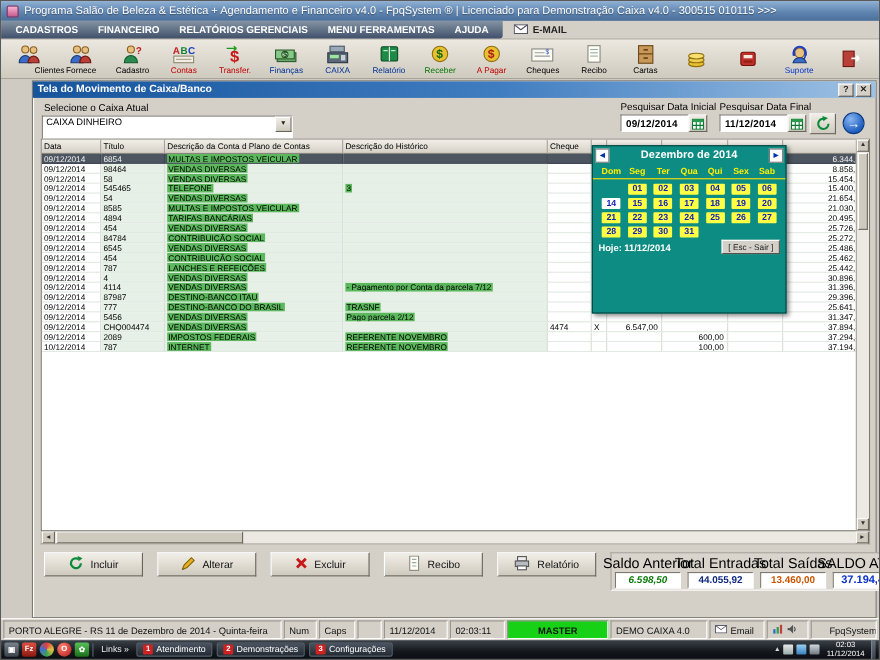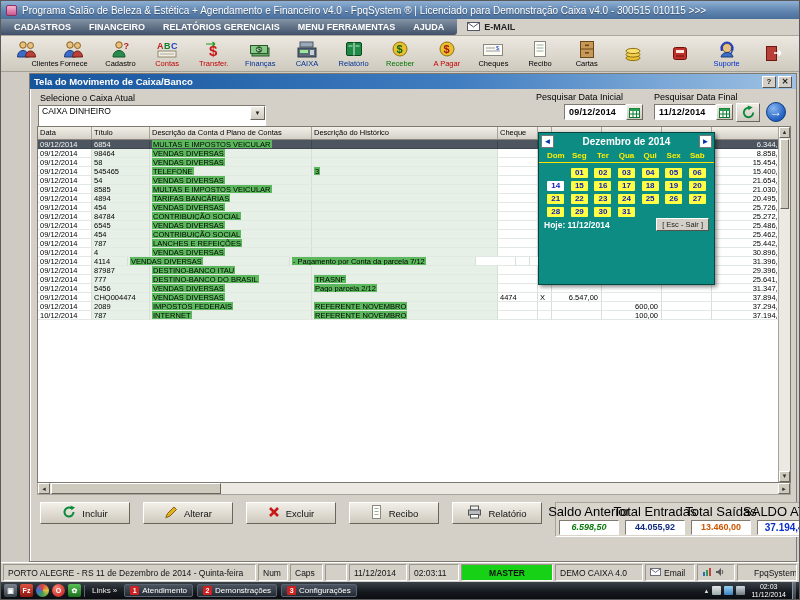--- a/index.html
+++ b/index.html
@@ -313,21 +313,21 @@
         <span class="ctrl-btn">✕</span>
       </div>
 
       <div class="controls">
         <span class="lbl" style="left:10px;top:4px">Selecione o Caixa Atual</span>
         <div class="combo">
           <span class="cval">CAIXA DINHEIRO</span>
           <span class="carr">▼</span>
         </div>
 
-        <span class="lbl" style="left:506px;top:3px">Pesquisar Data Inicial</span>
+        <span class="lbl" style="left:534px;top:3px">Pesquisar Data Inicial</span>
         <div class="dfield" style="left:534px">
           <span class="dval">09/12/2014</span>
           <span class="dbtn">
               <svg width="11" height="11" viewBox="0 0 11 11">
                 <rect x="0.5" y="1.5" width="10" height="9" fill="#fff" stroke="#0a7a30"></rect>
                 <rect x="0.5" y="1.5" width="10" height="2.5" fill="#2a9a50"></rect>
                 <line x1="4" y1="4" x2="4" y2="10.5" stroke="#0a7a30"></line>
                 <line x1="7.5" y1="4" x2="7.5" y2="10.5" stroke="#0a7a30"></line>
                 <line x1="0.5" y1="7" x2="10.5" y2="7" stroke="#0a7a30"></line>
               </svg>
@@ -522,21 +522,21 @@
               <div class="tcell c-hist shade" style="width: 186px;"></div>
               <div class="tcell c-cheq" style="width: 40px;"></div>
               <div class="tcell c-x" style="width: 14px;"></div>
               <div class="tcell c-ent right" style="width: 50px;"></div>
               <div class="tcell c-sai right" style="width: 60px;"></div>
               <div class="tcell c-gap" style="flex: 1 1 0%;"></div>
               <div class="tcell c-saldo right" style="width: 78px;">30.896,50</div>
             </div>
             <div class="trow">
               <div class="tcell c-data" style="width: 54px;">09/12/2014</div>
-              <div class="tcell c-titulo shade" style="width: 36px;">4114</div>
+              <div class="tcell c-titulo shade" style="width: 58px;">4114</div>
               <div class="tcell c-conta shade" style="width: 162px;"><span class="hl">VENDAS DIVERSAS</span></div>
               <div class="tcell c-hist shade" style="width: 186px;"><span class="hl">- Pagamento por Conta da parcela 7/12</span></div>
               <div class="tcell c-cheq" style="width: 40px;"></div>
               <div class="tcell c-x" style="width: 14px;"></div>
               <div class="tcell c-ent right" style="width: 50px;"></div>
               <div class="tcell c-sai right" style="width: 60px;"></div>
               <div class="tcell c-gap" style="flex: 1 1 0%;"></div>
               <div class="tcell c-saldo right" style="width: 78px;">31.396,50</div>
             </div>
             <div class="trow">

